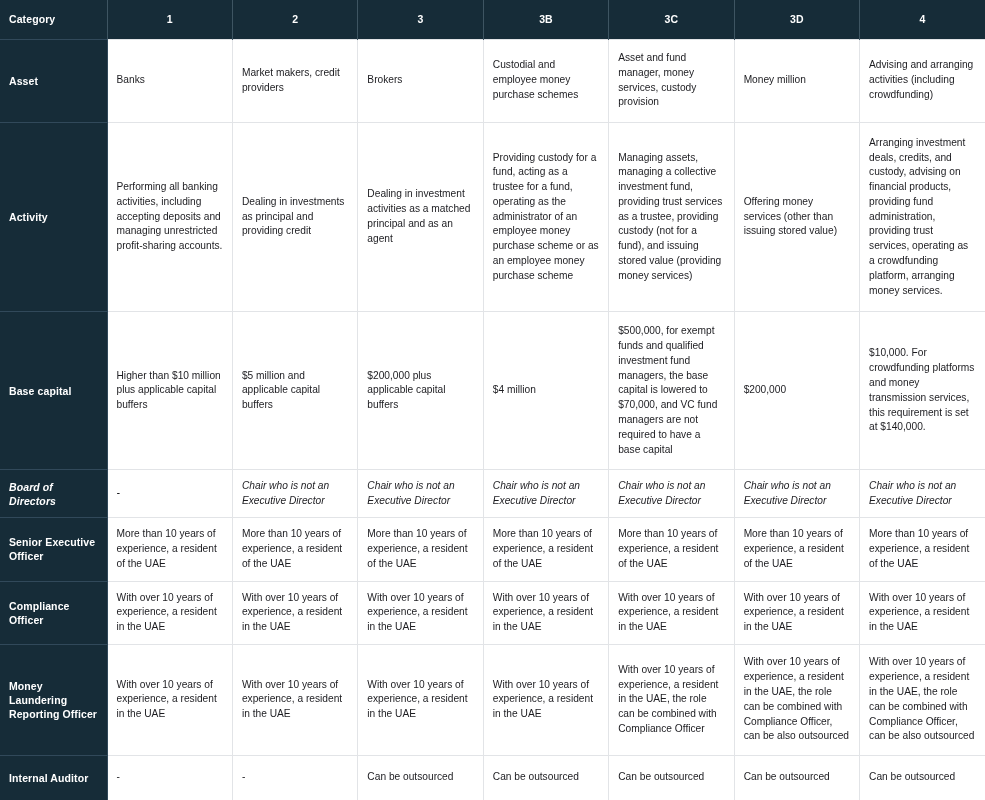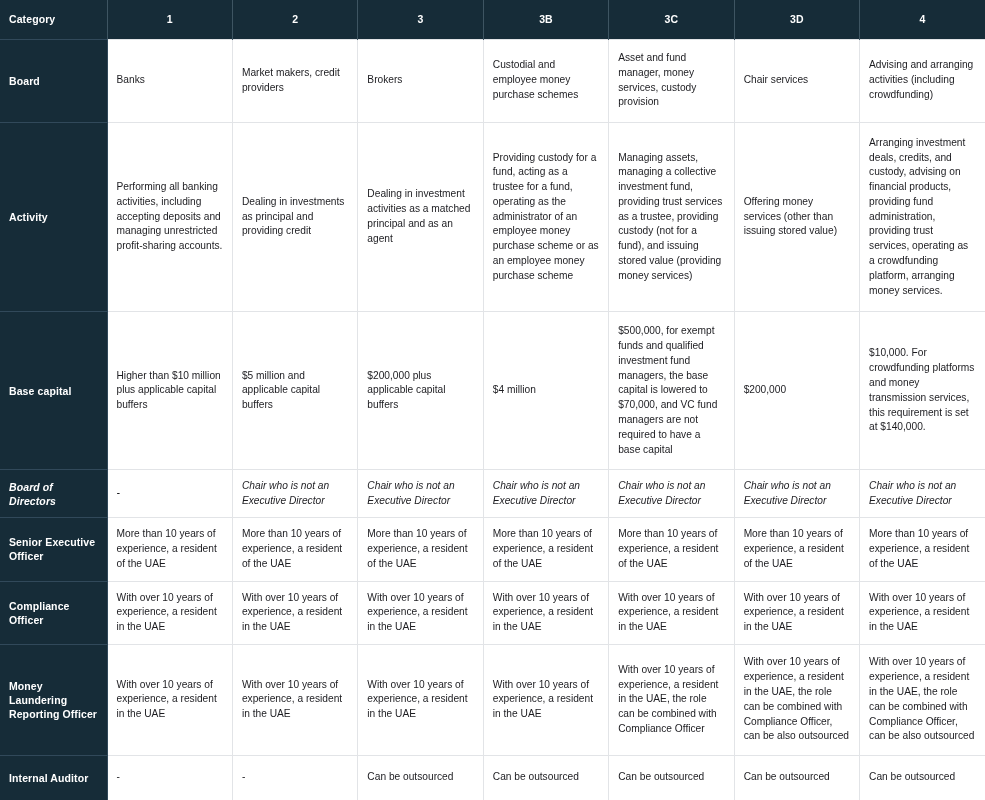--- a/index.html
+++ b/index.html
@@ -109,27 +109,27 @@
       <th class="hdr">3</th>
       <th class="hdr">3B</th>
       <th class="hdr">3C</th>
       <th class="hdr">3D</th>
       <th class="hdr">4</th>
     </tr>
   </thead>
   <tbody>
 
     <tr class="row-type">
-      <th class="rowhdr">Board</th>
+      <th class="rowhdr">Asset</th>
       <td class="cell">Banks</td>
       <td class="cell">Market makers, credit providers</td>
       <td class="cell">Brokers</td>
       <td class="cell">Custodial and employee money purchase schemes</td>
       <td class="cell">Asset and fund manager, money services, custody provision</td>
-      <td class="cell">Chair services</td>
+      <td class="cell">Money million</td>
       <td class="cell">Advising and arranging activities (including crowdfunding)</td>
     </tr>
 
     <tr class="row-activity">
       <th class="rowhdr">Activity</th>
       <td class="cell">Performing all banking activities, including accepting deposits and managing unrestricted profit-sharing accounts.</td>
       <td class="cell">Dealing in investments as principal and providing credit</td>
       <td class="cell">Dealing in investment activities as a matched principal and as an agent</td>
       <td class="cell">Providing custody for a fund, acting as a trustee for a fund, operating as the administrator of an employee money purchase scheme or as an employee money purchase scheme</td>
       <td class="cell">Managing assets, managing a collective investment fund, providing trust services as a trustee, providing custody (not for a fund), and issuing stored value (providing money services)</td>

